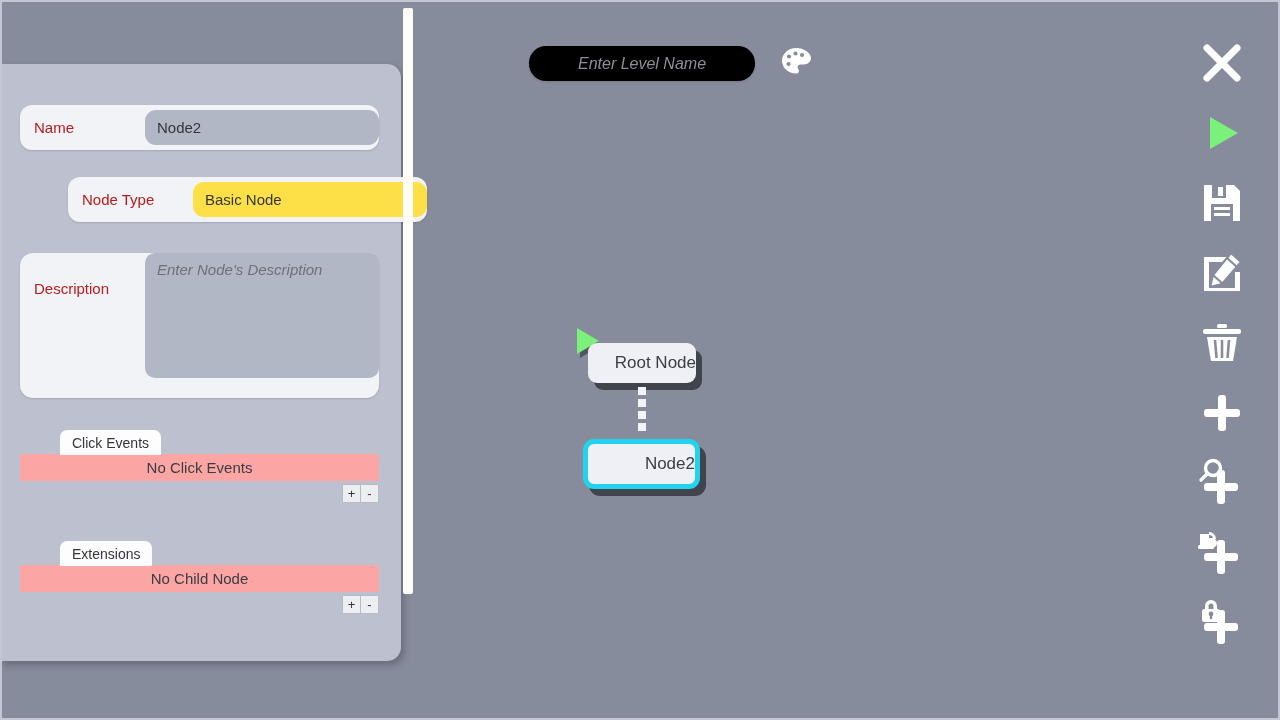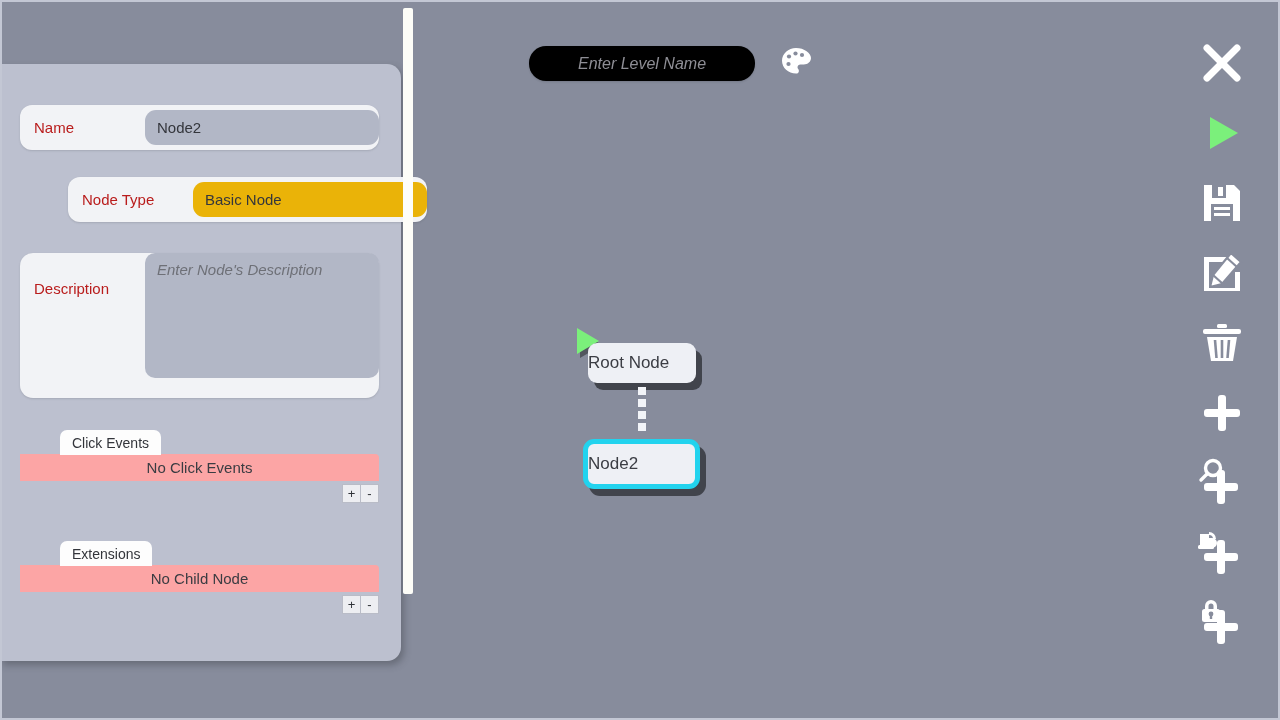--- a/index.html
+++ b/index.html
@@ -71,21 +71,21 @@
   
   .node {
     position: absolute;
     box-sizing: border-box;
     background: #eef0f5;
     border-radius: 9px;
     color: #3b3d44;
     font-size: 17px;
     display: flex;
     align-items: center;
-    justify-content: flex-start;
+    justify-content: flex-end;
     box-shadow: 6px 7px 0 rgba(45,48,54,0.78);
     cursor: pointer;
     user-select: none;
   }
   #node-root {
     left: 586px;
     top: 341px;
     width: 108px;
     height: 40px;
   }
@@ -180,21 +180,21 @@
   #row-name { top: 41px; width: 359px; height: 45px; }
   #name-value {
     background: #b2b7c6;
     width: 250px;
     height: 35px;
     cursor: text;
   }
 
   #row-nodetype { top: 113px; width: 359px; height: 45px; margin-left: 48px; }
   #nodetype-value {
-    background: #eab308;
+    background: #fde047;
     width: 250px;
     height: 35px;
     cursor: pointer;
   }
 
   #row-description {
     top: 189px;
     width: 359px;
     height: 145px;
     align-items: flex-start;

